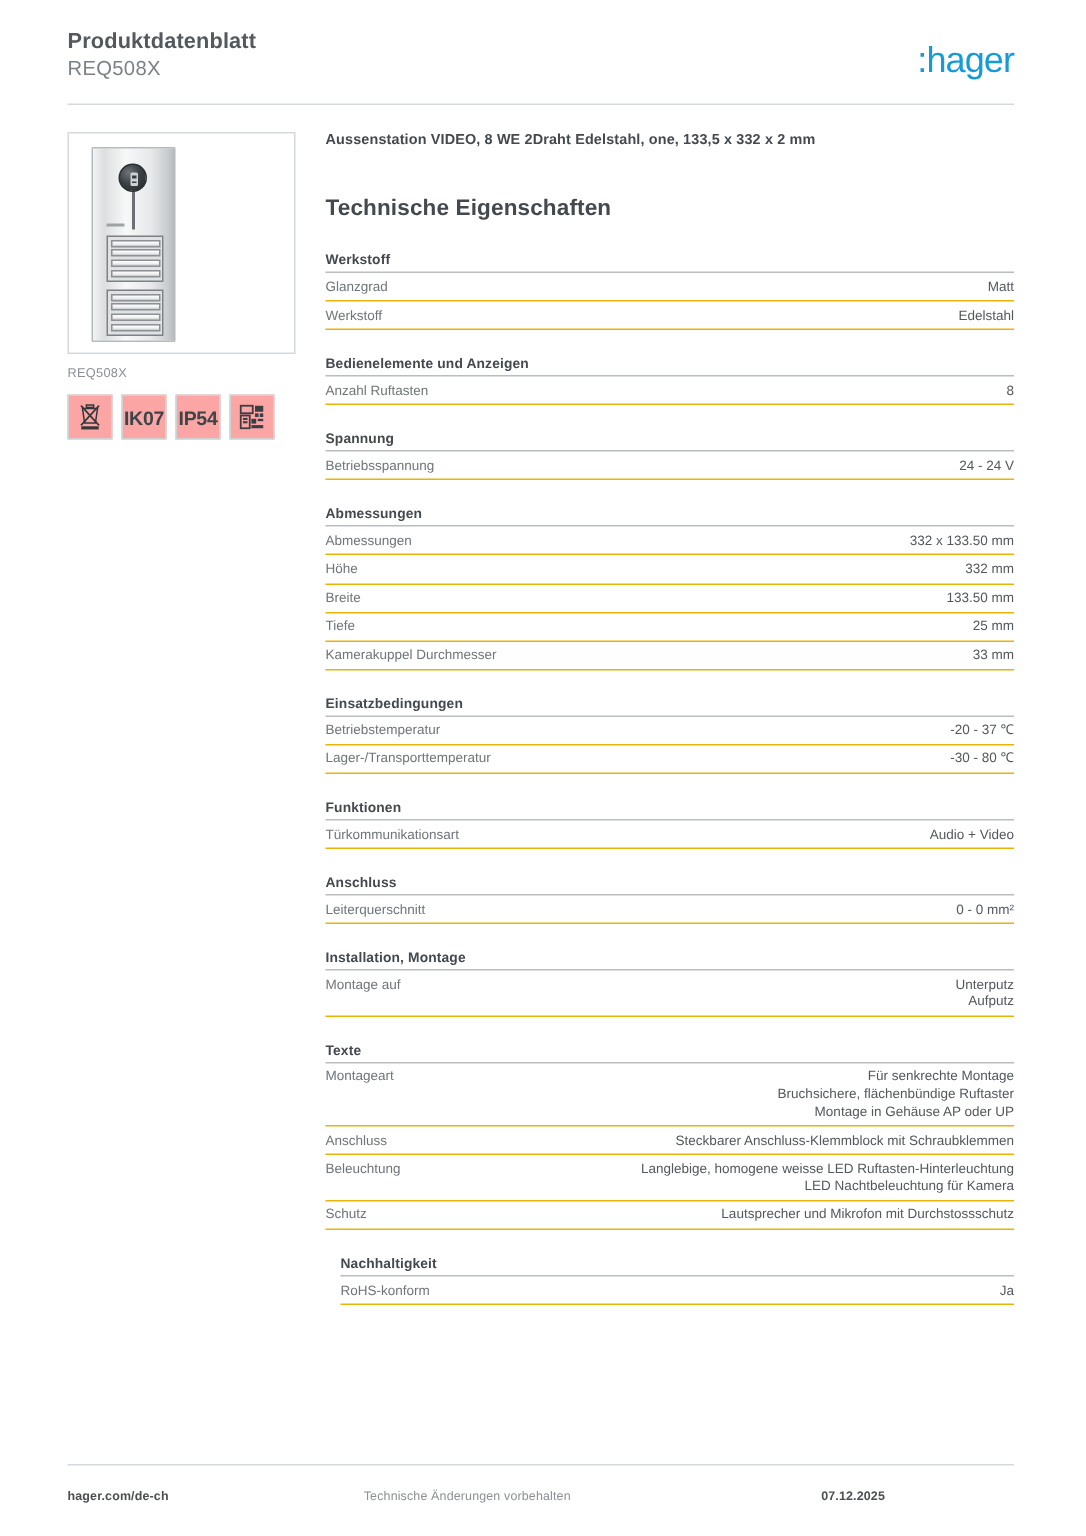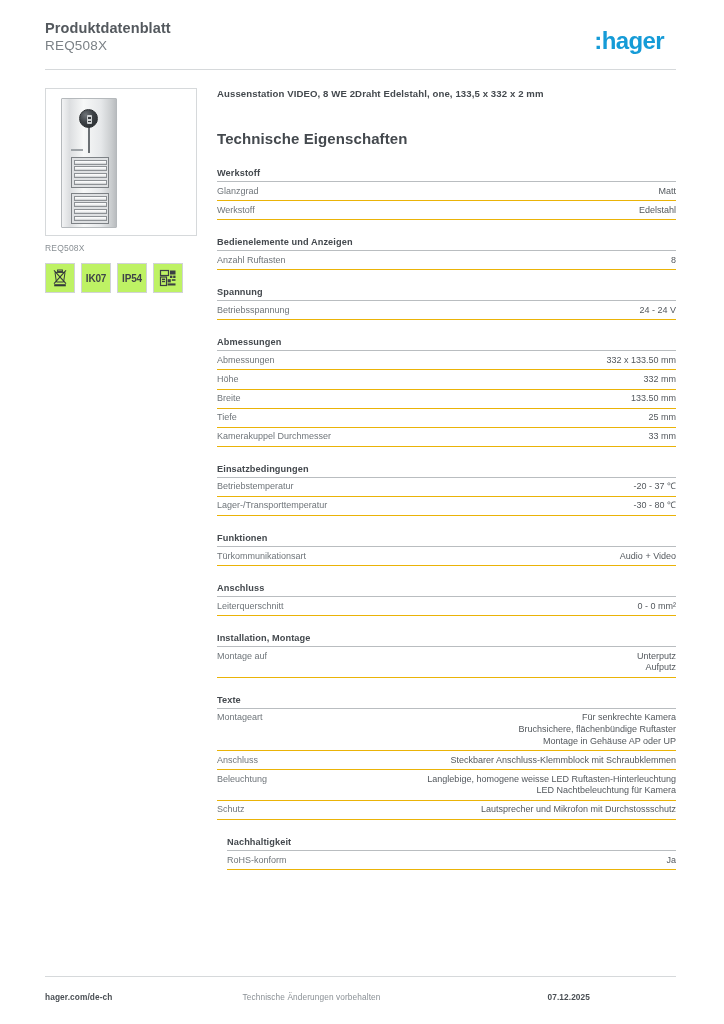--- a/index.html
+++ b/index.html
@@ -43,24 +43,24 @@
   .header-subtitle {
     font-size: 13.5px;
     font-weight: normal;
     color: #7b8186;
     line-height: 17px;
     letter-spacing: 0.2px;
     margin: 0;
   }
   .logo {
     position: absolute;
-    right: 12px;
+    right: 0;
     top: 8px;
     font-size: 24px;
-    font-weight: bold;
+    font-weight: normal;
     color: #159bd7;
     letter-spacing: -0.6px;
     line-height: 26px;
   }
   .header-rule {
     position: absolute;
     left: 45px;
     top: 69px;
     width: 631px;
     height: 1px;
@@ -164,25 +164,25 @@
 
   .badge-row {
     margin-top: 10px;
     display: flex;
     gap: 6px;
   }
   .badge {
     width: 30px;
     height: 30px;
     border: 1px solid #d0d3d6;
-    background: #bef264;
+    background: #fca5a5;
     display: flex;
     align-items: center;
     justify-content: center;
-    font-size: 10px;
+    font-size: 13px;
     font-weight: bold;
     color: #3f4448;
     letter-spacing: -0.2px;
   }
   .badge svg { display: block; }
 
   
   .main-col {
     position: absolute;
     left: 217px;
@@ -456,21 +456,21 @@
               <div>Unterputz</div>
               <div>Aufputz</div>
             </div>
           </div>
         </div>
         <div class="spec-group">
           <div class="group-title">Texte</div>
           <div class="spec-row">
             <div class="spec-label">Montageart</div>
             <div class="spec-value">
-              <div>Für senkrechte Kamera</div>
+              <div>Für senkrechte Montage</div>
               <div>Bruchsichere, flächenbündige Ruftaster</div>
               <div>Montage in Gehäuse AP oder UP</div>
             </div>
           </div>
           <div class="spec-row">
             <div class="spec-label">Anschluss</div>
             <div class="spec-value">
               <div>Steckbarer Anschluss-Klemmblock mit Schraubklemmen</div>
             </div>
           </div>

